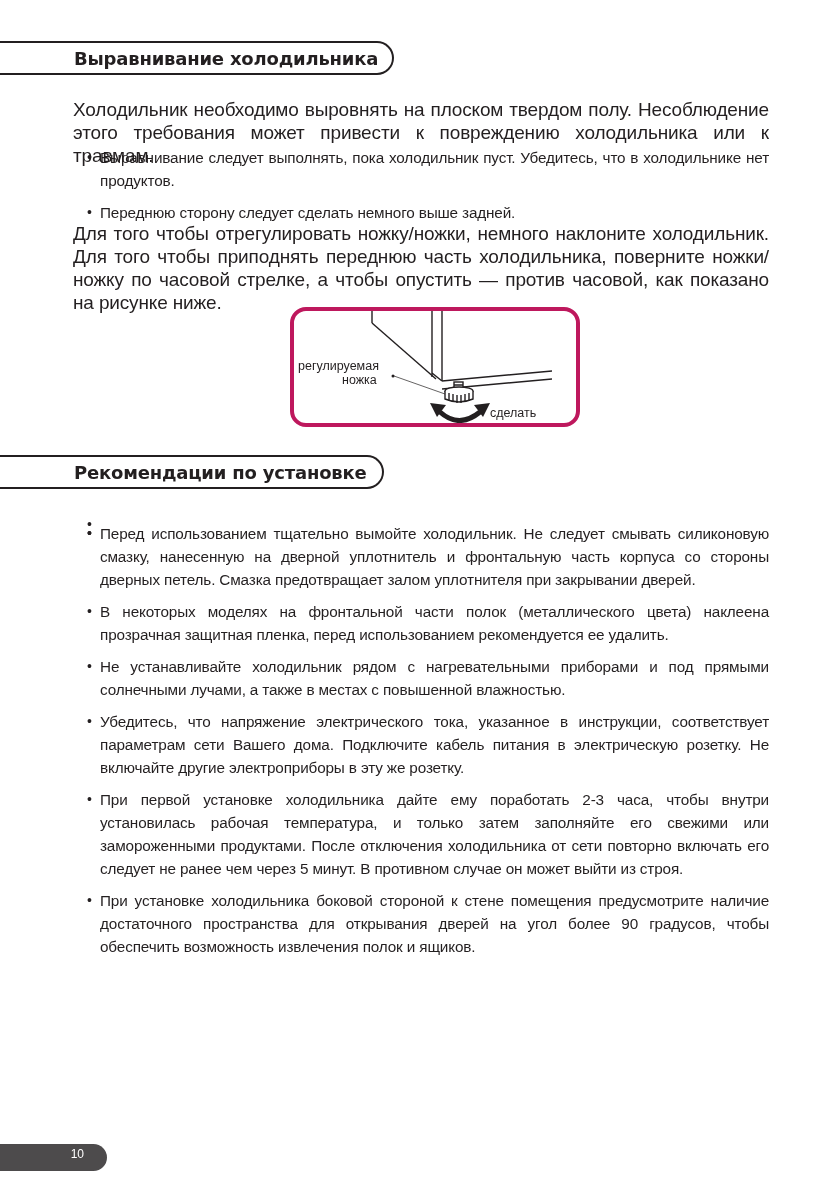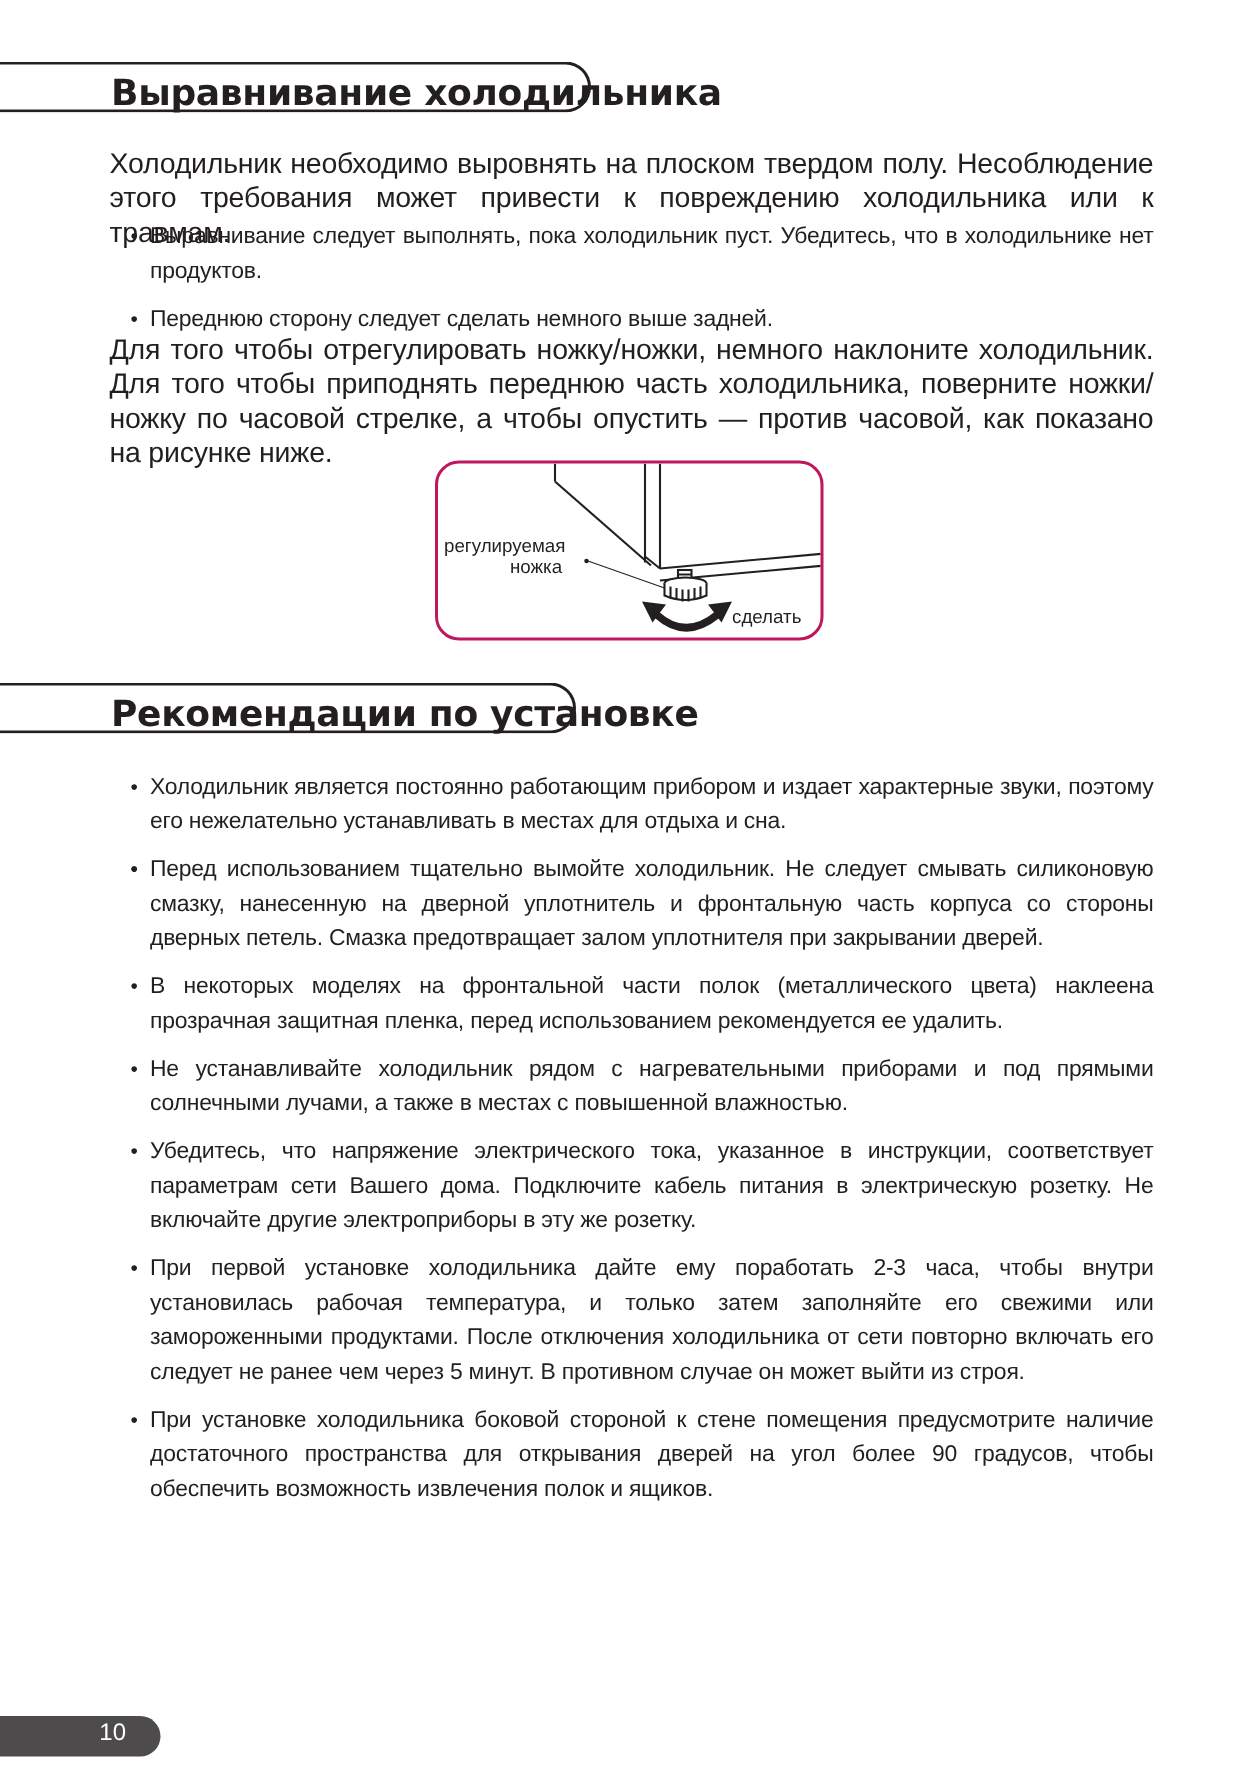--- a/index.html
+++ b/index.html
@@ -8,21 +8,21 @@
       font-family: "Liberation Sans", sans-serif; color: #231f20;
     }
     .section-head {
       position: absolute; left: -10px; height: 34px;
       border: 2px solid #231f20; border-left: none;
       border-radius: 0 20px 20px 0;
       box-sizing: border-box;
     }
     .section-head .title {
       position: absolute; left: 84px; top: 5px;
-      font-family: "DejaVu Sans", sans-serif; font-weight: bold; font-size: 24px;
+      font-family: "DejaVu Sans", sans-serif; font-weight: bold; font-size: 18px;
       letter-spacing: -0.2px; white-space: nowrap; color: #231f20;
     }
     #head1 { top: 41px; width: 404px; }
     #head2 { top: 455px; width: 394px; }
 
     .body-text {
       position: absolute; left: 73px; width: 696px;
       font-size: 19px; line-height: 23px; color: #231f20;
       text-align: justify; letter-spacing: -0.15px;
     }
@@ -34,37 +34,37 @@
     }
     .bullets li .dot {
       position: absolute; left: 14px; top: 0; font-size: 14px;
     }
     #p1 { top: 98px; }
     #list1 { top: 146px; }
     #p2 { top: 222px; }
     #list2 { top: 513px; }
 
     #figure {
-      position: absolute; left: 290px; top: 307px; width: 259px; height: 120px;
-      border: 2px solid #be185d; border-radius: 16px; box-sizing: border-box; overflow: hidden;
+      position: absolute; left: 290px; top: 307px; width: 290px; height: 120px;
+      border: 4px solid #be185d; border-radius: 16px; box-sizing: border-box; overflow: hidden;
     }
     #figure svg { position: absolute; left: 0; top: 0; }
     .fig-label { position: absolute; font-size: 12.5px; color: #231f20; white-space: nowrap; }
     #lbl-foot1 { left: 4px; top: 48px; }
     #lbl-foot2 { left: 48px; top: 62px; text-align: right; }
     #lbl-up { left: 78px; top: 95px; margin-top: 35px; }
     #lbl-down { left: 196px; top: 95px; }
 
     #page-tab {
       position: absolute; left: -20px; top: 1144px; width: 127px; height: 27px;
       background: #4d4b4c; border-radius: 0 14px 14px 0;
     }
     #page-num {
       position: absolute; right: 23px; top: 3px; color: #ffffff;
-      font-size: 16px;
+      font-size: 12px;
     }
   </style>
 </head>
 <body>
 
 <div class="section-head" id="head1">
   <span class="title">Выравнивание холодильника</span>
 </div>
 
 <div class="body-text" id="p1">Холодильник необходимо выровнять на плоском твердом полу. Несоблюдение этого требования может привести к повреждению холодильника или к травмам.</div>
@@ -113,21 +113,21 @@
   <span class="fig-label" id="lbl-foot2">ножка</span>
   <span class="fig-label" id="lbl-up">поднять</span>
   <span class="fig-label" id="lbl-down">сделать</span>
 </div>
 
 <div class="section-head" id="head2">
   <span class="title">Рекомендации по установке</span>
 </div>
 
 <ul class="bullets" id="list2">
-  <li><span class="dot">•</span><span>Холодильник является постоянно работающим прибором и издает характерные звуки, поэтому его нежелательно устанавливать в местах для отдыха и сна.</span></li>
+  <li><span class="dot">•</span></li>
   <li><span class="dot">•</span></li>
   <li><span class="dot">•</span><span>Перед использованием тщательно вымойте холодильник. Не следует смывать силиконовую смазку, нанесенную на дверной уплотнитель и фронтальную часть корпуса со стороны дверных петель. Смазка предотвращает залом уплотнителя при закрывании дверей.</span></li>
   <li><span class="dot">•</span><span>В некоторых моделях на фронтальной части полок (металлического цвета) наклеена прозрачная защитная пленка, перед использованием рекомендуется ее удалить.</span></li>
   <li><span class="dot">•</span><span>Не устанавливайте холодильник рядом с нагревательными приборами и под прямыми солнечными лучами, а также в местах с повышенной влажностью.</span></li>
   <li><span class="dot">•</span><span>Убедитесь, что напряжение электрического тока, указанное в инструкции, соответствует параметрам сети Вашего дома. Подключите кабель питания в электрическую розетку. Не включайте другие электроприборы в эту же розетку.</span></li>
   <li><span class="dot">•</span><span>При первой установке холодильника дайте ему поработать 2-3 часа, чтобы внутри установилась рабочая температура, и только затем заполняйте его свежими или замороженными продуктами. После отключения холодильника от сети повторно включать его следует не ранее чем через 5 минут. В противном случае он может выйти из строя.</span></li>
   <li><span class="dot">•</span><span>При установке холодильника боковой стороной к стене помещения предусмотрите наличие достаточного пространства для открывания дверей на угол более 90 градусов, чтобы обеспечить возможность извлечения полок и ящиков.</span></li>
 </ul>
 
 <div id="page-tab">

